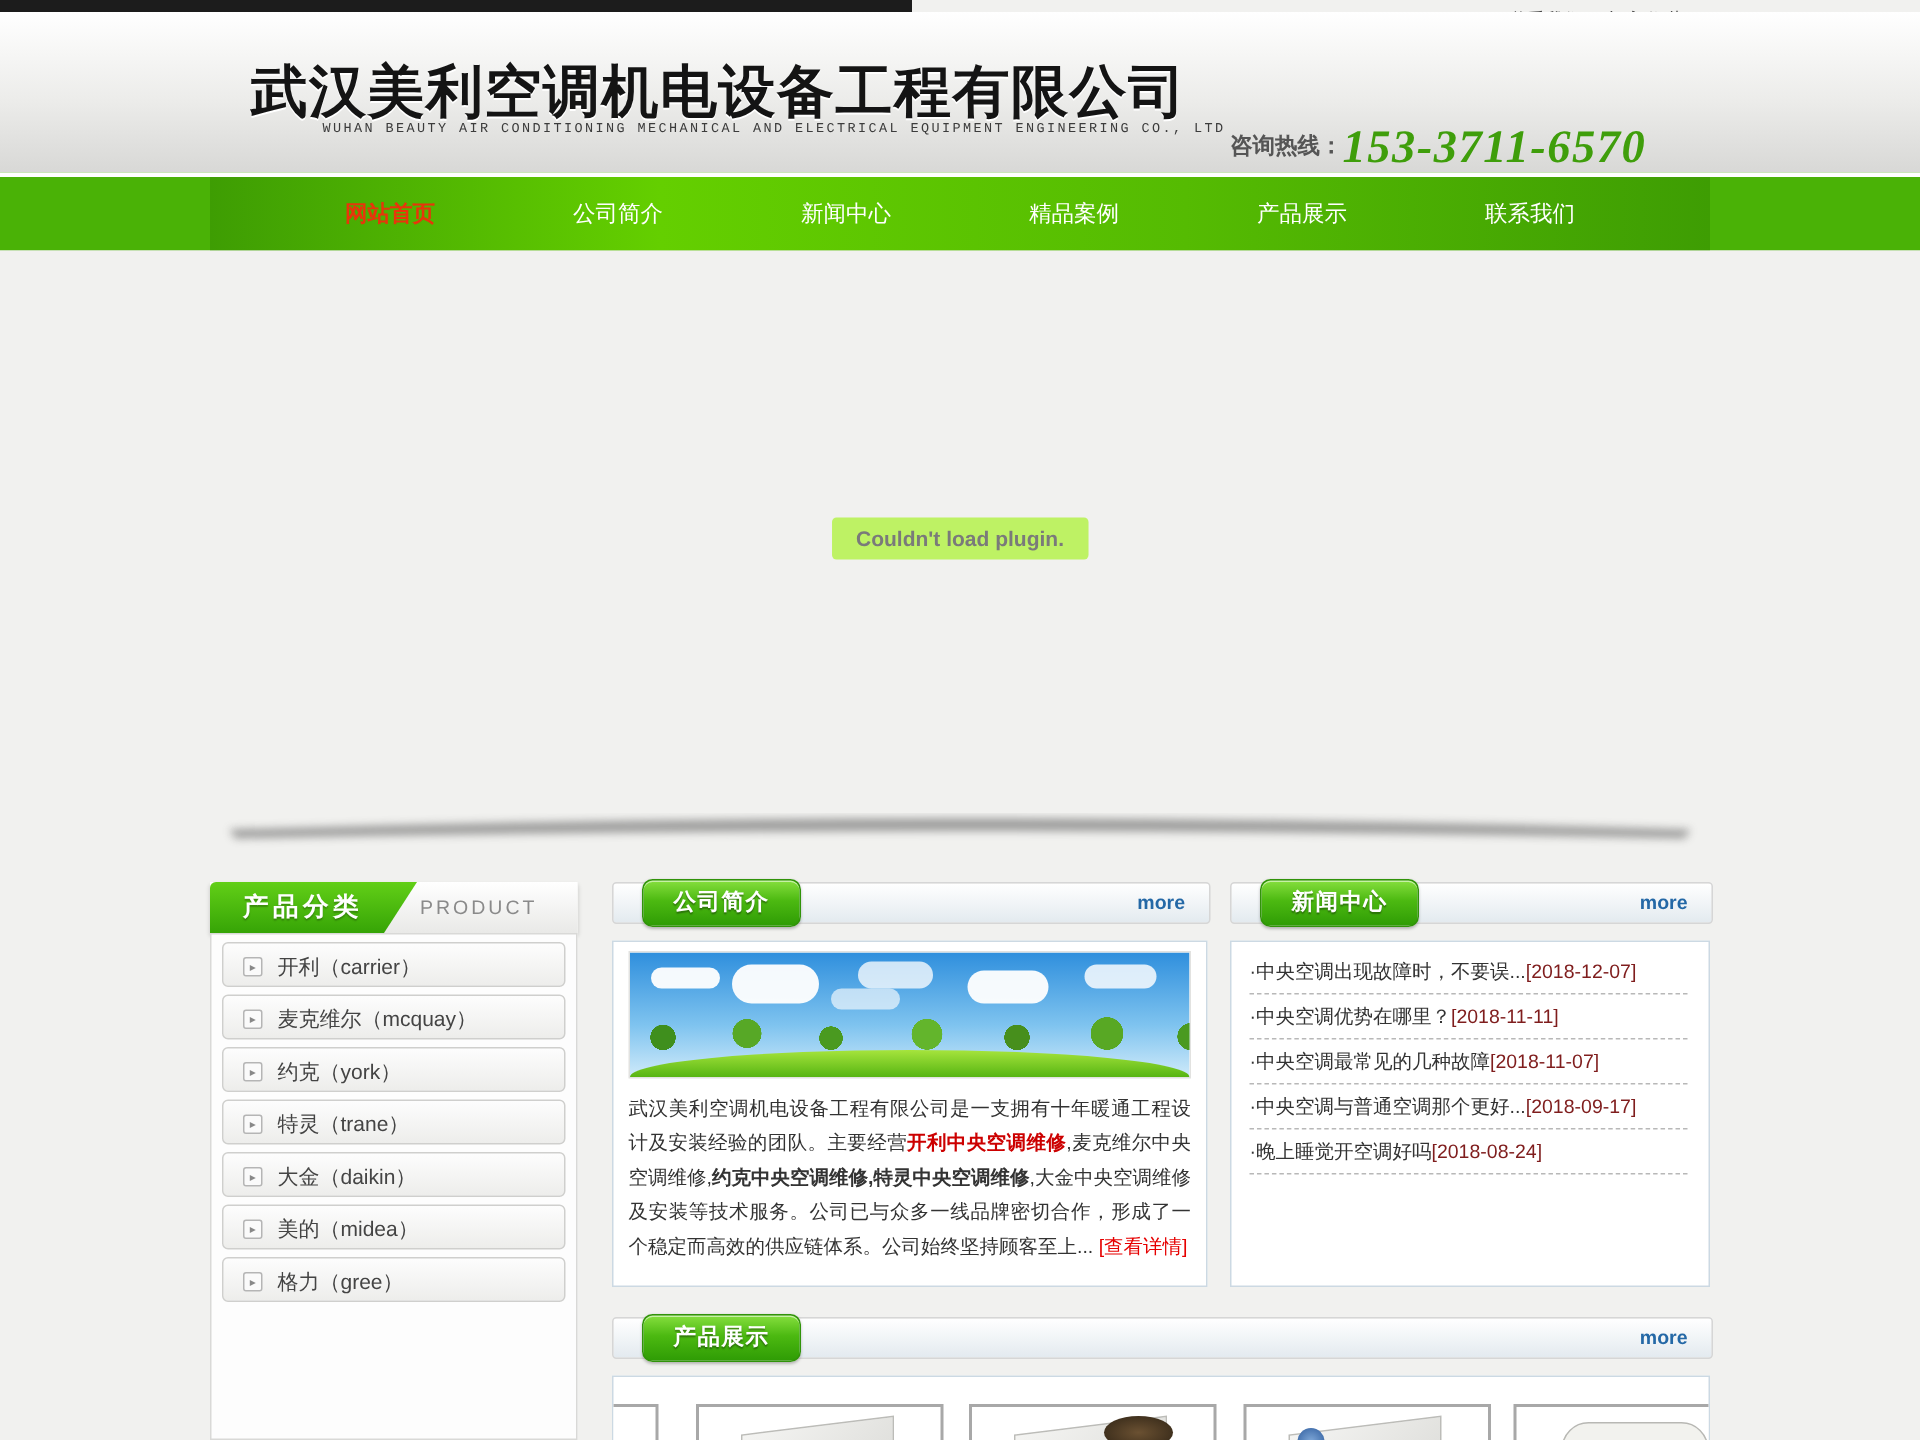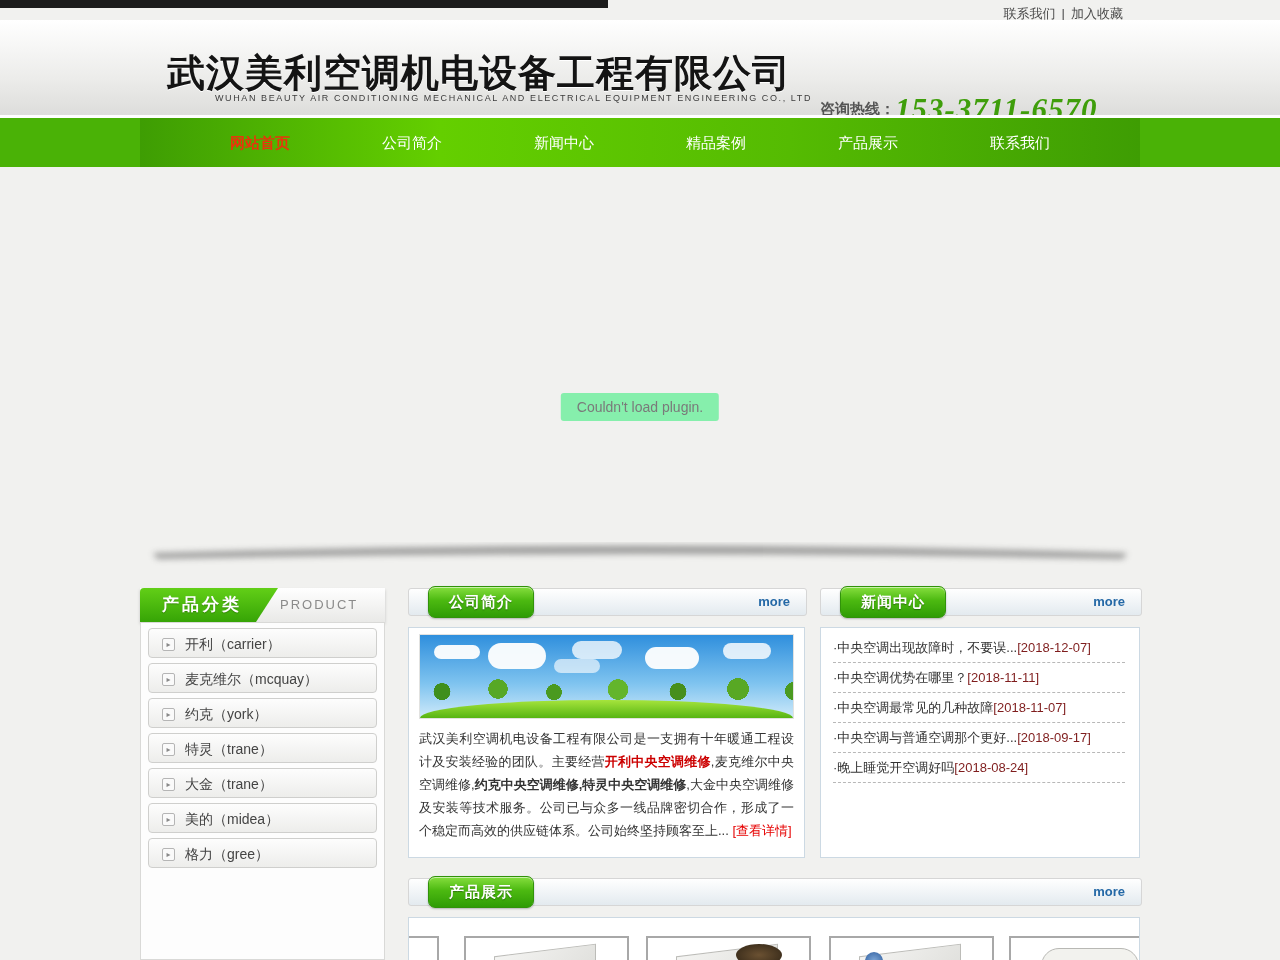--- a/index.html
+++ b/index.html
@@ -4,43 +4,43 @@
 <style>
   html,body{margin:0;padding:0;}
   #page{position:relative;width:1280px;height:960px;overflow:hidden;background:#f1f1ef;
         font-family:"Liberation Sans",sans-serif;}
   
   #top-strip{position:absolute;left:0;top:0;width:608px;height:8px;background:#1c1c1c;}
   #topbar-links{position:absolute;top:5px;right:157px;font-size:13px;color:#4a4a4a;}
   #topbar-links a{color:#4a4a4a;text-decoration:none;cursor:pointer;}
   #topbar-links .sep{margin:0 6px;color:#4a4a4a;}
   
-  #header{position:absolute;left:0;top:20px;width:1280px;height:107px;
+  #header{position:absolute;left:0;top:8px;width:1280px;height:107px;
           background:linear-gradient(#ffffff,#ececea 55%,#d8d8d6);}
   #company-name{position:absolute;left:167px;top:28px;font-size:38px;font-weight:bold;color:#141414;
                 letter-spacing:1px;text-shadow:0 1px 0 #fff;}
   #company-name-en{position:absolute;left:169px;top:73px;font-size:9px;color:#3c3c3c;
-                   font-family:Liberation Sans, sans-serif;letter-spacing:1.6px;padding-left:46px;}
+                   font-family:Liberation Mono, monospace;letter-spacing:1.6px;padding-left:46px;}
   #hotline{position:absolute;left:820px;top:72px;white-space:nowrap;font-weight:bold;}
   #hotline .lbl{font-size:15px;color:#555;vertical-align:6px;}
   #hotline .num{font-family:"Liberation Serif",serif;font-style:italic;font-size:31px;
                 color:#3f9e0b;letter-spacing:1px;}
   
   #nav{position:absolute;left:0;top:115px;width:1280px;height:52px;background:#4ab206;
        border-top:3px solid #ffffff;box-sizing:border-box;}
   #nav-inner{position:absolute;left:140px;top:0;width:1000px;height:49px;
              background:linear-gradient(90deg,#3e9d03,#64cf00 30%,#55bb02 65%,#3e9d03);
              display:flex;align-items:center;justify-content:space-between;padding:0 90px;box-sizing:border-box;}
   .nav-item{font-size:15px;color:#ffffff;text-decoration:none;cursor:pointer;line-height:49px;}
   .nav-item.active{color:#e8350b;font-weight:bold;}
   
   #banner{position:absolute;left:0;top:167px;width:1280px;height:378px;background:#f1f1ef;}
   #plugin-msg{position:absolute;left:50%;top:178px;transform:translateX(-50%);
-              background:#86efac;border-radius:3px;padding:6px 16px;
-              font-size:14px;font-weight:normal;color:#7a7a7a;white-space:nowrap;margin-top:48px;}
+              background:#bef264;border-radius:3px;padding:6px 16px;
+              font-size:14px;font-weight:bold;color:#7a7a7a;white-space:nowrap;}
   #arc-shadow{position:absolute;left:145px;top:542px;}
   
   .sec-head{position:absolute;height:26px;background:linear-gradient(#ffffff,#e3eaef);
             border:1px solid #d6d6d6;border-radius:3px;}
   .sec-btn{position:absolute;top:-3px;left:19px;height:30px;padding:0 20px;cursor:pointer;
            background:linear-gradient(#86df3e,#4cb911 45%,#2f9c05);
            border:1px solid #31930a;border-radius:7px;
            box-shadow:inset 0 1px 0 rgba(255,255,255,.55),0 1px 2px rgba(0,0,0,.25);
            color:#fff;font-weight:bold;font-size:15px;line-height:30px;text-align:center;
            text-shadow:0 1px 1px rgba(0,0,0,.35);letter-spacing:1px;}
@@ -157,21 +157,21 @@
   <div id="sidebar-head">
     <div id="sidebar-green"></div>
     <span id="sidebar-title">产品分类</span>
     <span id="sidebar-sub">PRODUCT</span>
   </div>
   <div id="sidebar-list">
     <div class="cat-item"><span class="cat-icon">▸</span><span>开利（carrier）</span></div>
     <div class="cat-item"><span class="cat-icon">▸</span><span>麦克维尔（mcquay）</span></div>
     <div class="cat-item"><span class="cat-icon">▸</span><span>约克（york）</span></div>
     <div class="cat-item"><span class="cat-icon">▸</span><span>特灵（trane）</span></div>
-    <div class="cat-item"><span class="cat-icon">▸</span><span>大金（trane）</span></div>
+    <div class="cat-item"><span class="cat-icon">▸</span><span>大金（daikin）</span></div>
     <div class="cat-item"><span class="cat-icon">▸</span><span>美的（midea）</span></div>
     <div class="cat-item"><span class="cat-icon">▸</span><span>格力（gree）</span></div>
   </div>
 
   <div class="sec-head" id="about-head">
     <div class="sec-btn">公司简介</div>
     <a class="more-link">more</a>
   </div>
   <div class="panel" id="about-box">
     <div id="about-img">

